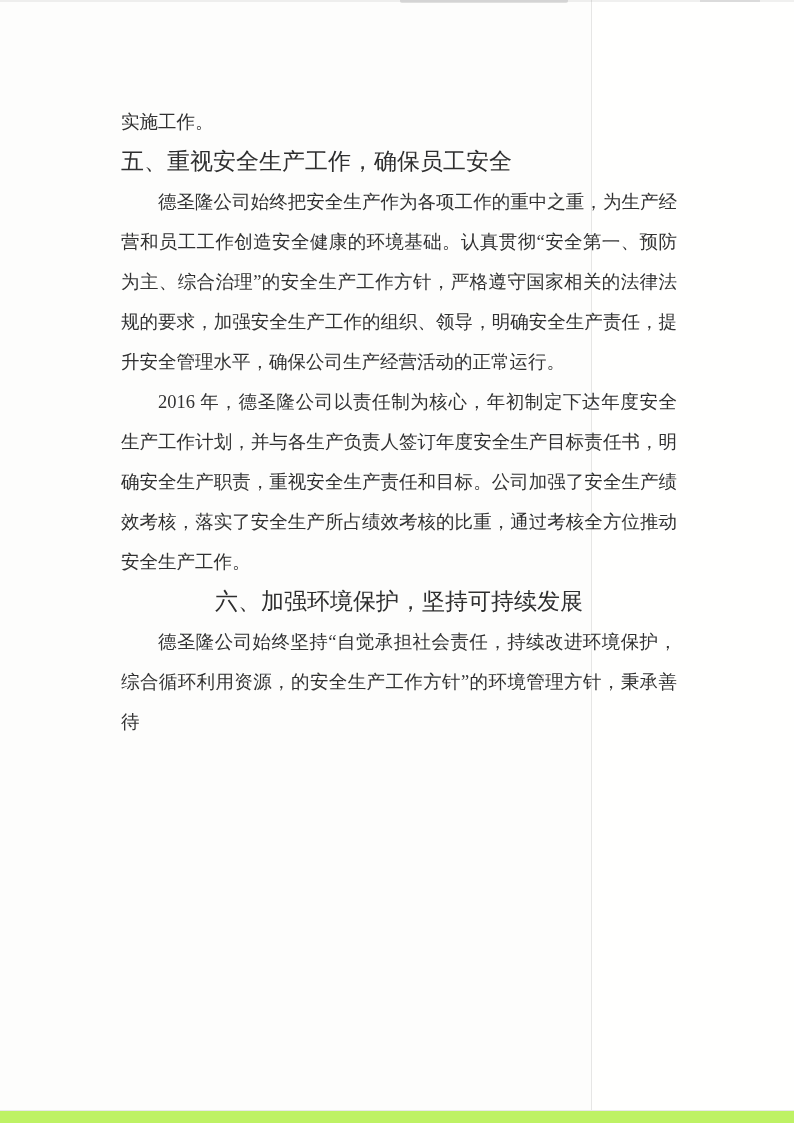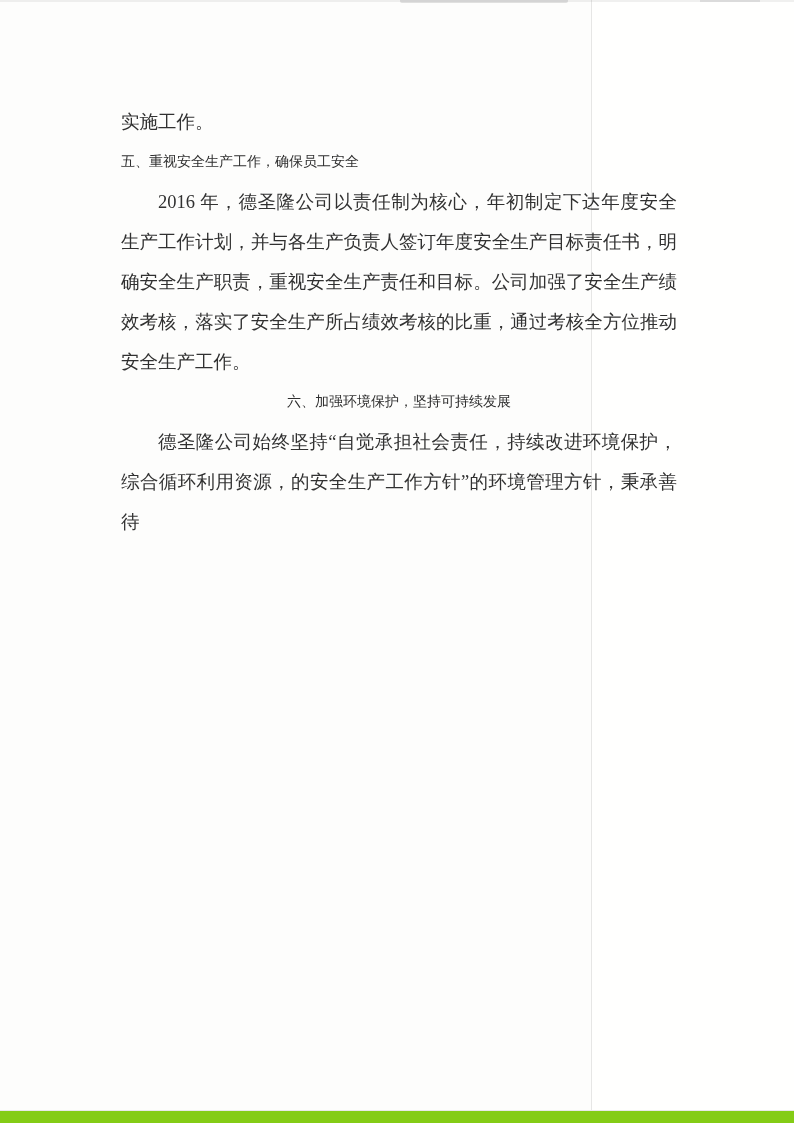--- a/index.html
+++ b/index.html
@@ -4,21 +4,21 @@
 <style>
   html, body {
     margin: 0;
     padding: 0;
     background: #ffffff;
   }
   .page {
     position: relative;
     width: 794px;
     height: 1123px;
-    background: #84cc16;
+    background: #bef264;
     overflow: hidden;
     font-family: "Liberation Serif", "DejaVu Serif", serif;
   }
   
   .scan-area {
     position: absolute;
     left: 0; top: 0;
     width: 794px; height: 1110px;
     background: #fdfdfc;
     border-bottom: 1px solid rgba(170,170,170,0.25);
@@ -65,21 +65,21 @@
   }
   .content p, .content h2 {
     margin: 0;
     padding: 0;
     font-weight: normal;
   }
   .para-indent {
     text-indent: 2em;
   }
   .heading {
-    font-size: 14px;
+    font-size: 23px;
     line-height: 40px;
     text-align: left;
     color: #2e2e2e;
   }
   .heading-sec5 { margin-top: 45px; }
   .para-1 { margin-top: 3px; }
   .para-2 { margin-top: 3px; }
   .para-3 { margin-top: 5px; }
   .heading-sec6 { margin-top: 46px; text-align: center; }
   .para-4 { margin-top: 4px; }
@@ -94,20 +94,21 @@
   <div class="scan-top-streak"></div>
   <div class="scan-top-smudge"></div>
   <div class="scan-top-smudge-2"></div>
 
   <div class="content">
 
     <p class="para-continuation">实施工作。</p>
 
     <h2 class="heading heading-sec5">五、重视安全生产工作，确保员工安全</h2>
 
+    <p class="para-indent para-1">德圣隆公司始终把安全生产作为各项工作的重中之重，为生产经营和员工工作创造安全健康的环境基础。认真贯彻“安全第一、预防为主、综合治理”的安全生产工作方针，严格遵守国家相关的法律法规的要求，加强安全生产工作的组织、领导，明确安全生产责任，提升安全管理水平，确保公司生产经营活动的正常运行。</p>
 
     <p class="para-indent para-2">2016 年，德圣隆公司以责任制为核心，年初制定下达年度安全生产工作计划，并与各生产负责人签订年度安全生产目标责任书，明确安全生产职责，重视安全生产责任和目标。公司加强了安全生产绩效考核，落实了安全生产所占绩效考核的比重，通过考核全方位推动安全生产工作。</p>
 
 
     <h2 class="heading heading-sec6">六、加强环境保护，坚持可持续发展</h2>
 
     <p class="para-indent para-4">德圣隆公司始终坚持“自觉承担社会责任，持续改进环境保护，综合循环利用资源，的安全生产工作方针”的环境管理方针，秉承善待</p>
 
   </div>
 </div>

